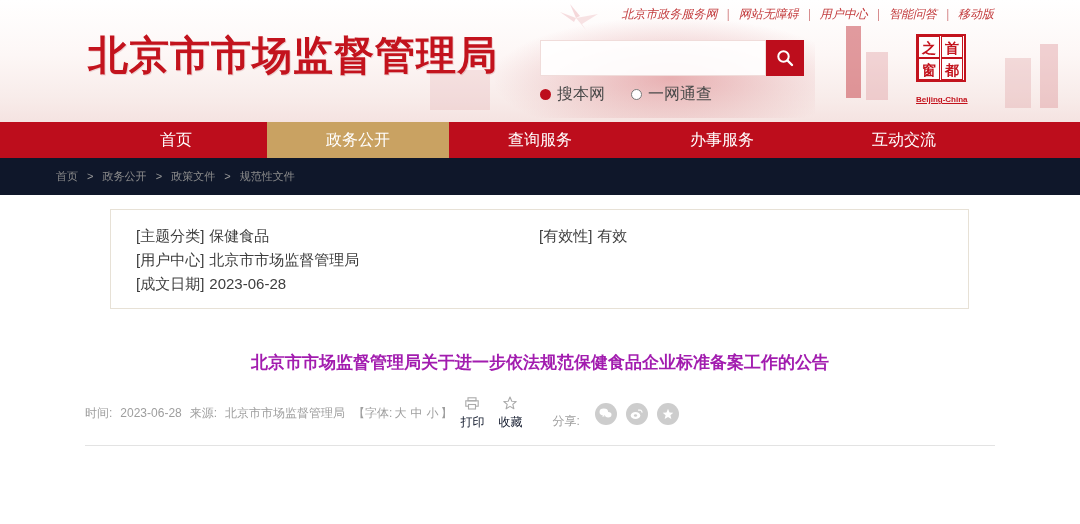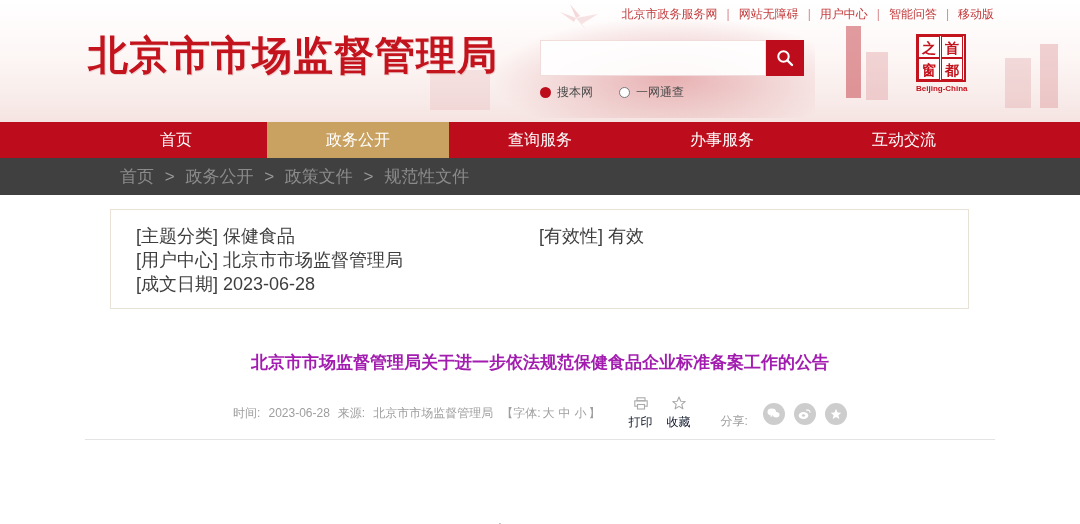--- a/index.html
+++ b/index.html
@@ -13,72 +13,72 @@
   .art-temple { left:495px; top:18px; width:320px; height:100px;
     background:radial-gradient(ellipse at 55% 60%, rgba(202,70,78,.38) 0%, rgba(210,110,115,.18) 45%, rgba(210,110,115,0) 72%); }
   .art-tower { left:846px; top:26px; width:15px; height:72px; background:rgba(196,58,66,.5); }
   .art-tower2 { left:866px; top:52px; width:22px; height:48px; background:rgba(212,120,124,.28); }
   .art-tower3 { left:1005px; top:58px; width:26px; height:50px; background:rgba(220,150,152,.3); }
   .art-tower4 { left:1040px; top:44px; width:18px; height:64px; background:rgba(214,130,134,.34); }
   .art-tower5 { left:430px; top:70px; width:60px; height:40px; background:rgba(222,160,162,.22); }
   .art-dove { left:556px; top:2px; opacity:.55; }
 
   .top-links { position:absolute; top:6px; right:86px; font-size:12px; color:#c23a3c; white-space:nowrap; }
-  .top-link { color:#c23a3c; cursor:pointer; }
+  .top-link { color:#c23a3c; cursor:pointer;font-style:italic; }
   .top-link:not(:last-child)::after { content:"|"; margin:0 9px; color:#d68a8c; }
 
   .logo-title { position:absolute; left:88px; top:28px; font-size:40px; font-weight:bold;
     color:#c3131d; letter-spacing:1px; white-space:nowrap;
     text-shadow:1px 1px 0 rgba(150,10,20,.15); }
 
   .search-wrap { position:absolute; left:540px; top:40px; }
   .search-row { display:flex; }
   .search-input { width:226px; height:36px; border:1px solid #f0dcda; background:rgba(255,255,255,.92);
     padding:0 10px; font-size:13px; outline:none; }
   .search-btn { width:38px; height:36px; background:#bd0d1c; border:none; cursor:pointer;
     display:flex; align-items:center; justify-content:center; }
-  .scope-row { display:flex; gap:26px; margin-top:8px; font-size:12px; color:#4a4a4a; }
+  .scope-row { display:flex; gap:26px; margin-top:8px; font-size:16px; color:#4a4a4a; }
   .scope-opt { display:flex; align-items:center; gap:6px; cursor:pointer; }
   .radio-dot { width:11px; height:11px; border-radius:50%; background:#bd0d1c; display:inline-block; }
   .radio-ring { width:11px; height:11px; border-radius:50%; border:1.5px solid #7a7a7a; background:#fff; display:inline-block; }
 
   .seal { position:absolute; left:916px; top:34px; width:50px; cursor:pointer; }
   .seal-grid { display:grid; grid-template-columns:1fr 1fr; border:2px solid #c3131d; background:rgba(255,255,255,.7); }
   .seal-cell { width:22px; height:22px; line-height:22px; text-align:center; font-size:14px;
     font-weight:bold; color:#c3131d; border:1px solid #c3131d; }
-  .seal-caption { margin-top:2px; text-align:left; font-size:8px; font-weight:bold; color:#c3131d; white-space:nowrap; }
+  .seal-caption { margin-top:13px; text-align:left; font-size:8px; font-weight:bold; color:#c3131d; white-space:nowrap;text-decoration:underline; }
 
   
   .nav { height:36px; background:#bd0d1c; }
   .nav-inner { width:910px; margin:0 auto; display:flex; }
   .nav-tab { width:182px; height:36px; line-height:36px; text-align:center;
     color:#fff; font-size:16px; cursor:pointer; }
   .nav-tab.active { background:#c9a262; }
 
   
-  .breadcrumb { height:37px; line-height:37px; background:#404040; padding-left:120px;
-    font-size:17px; color:#8b8b8b; }
+  .breadcrumb { height:37px; line-height:37px; background:#0f172a; padding-left:56px;
+    font-size:11px; color:#8b8b8b; }
   .crumb { cursor:pointer; }
   .crumb-sep { margin:0 6px; color:#9a9a9a; }
 
   
   .main { width:910px; margin:0 auto; }
   .doc-box { margin:14px 26px 0 25px; border:1px solid #e7e1d6; padding:14px 0 12px 25px; display:flex; }
   .doc-col-left { flex:0 0 403px; }
   .doc-col-right { flex:1; }
-  .doc-field { line-height:24px; font-size:18px; color:#3e3e3e; }
+  .doc-field { line-height:24px; font-size:15px; color:#3e3e3e; }
   .doc-label { margin-right:5px; }
 
   .article-title { margin-top:42px; text-align:center; font-size:17px; font-weight:bold; color:#a21caf; }
 
-  .meta-row { margin-top:22px; padding-bottom:8px; border-bottom:1px solid #e3e3e3;
-    display:flex; justify-content:center; align-items:center; font-size:12px; color:#9e9e9e; }
+  .meta-row { margin-top:22px; padding-bottom:14px; border-bottom:1px solid #e3e3e3;
+    display:flex; justify-content:flex-start; align-items:center; font-size:12px; color:#9e9e9e; }
   .meta-left span { margin-right:8px; }
   .meta-right { display:flex; align-items:center; }
-  .font-widget { margin-right:28px; }
+  .font-widget { margin-right:8px; }
   .font-size-btn { margin:0 2px; cursor:pointer; }
   .tool { display:flex; align-items:center; gap:4px; margin-right:14px; cursor:pointer; color:#0f172a;flex-direction:column; }
   .share-label { margin:16px 6px 0 16px; }
   .share-circle { width:22px; height:22px; border-radius:50%; background:#cdcdcd; margin-left:9px;
     display:flex; align-items:center; justify-content:center; cursor:pointer; }
 
   .doc-number { margin-top:82px; text-align:center; font-size:15px; color:#3c3c3c; }
 </style>
 </head>
 <body>

